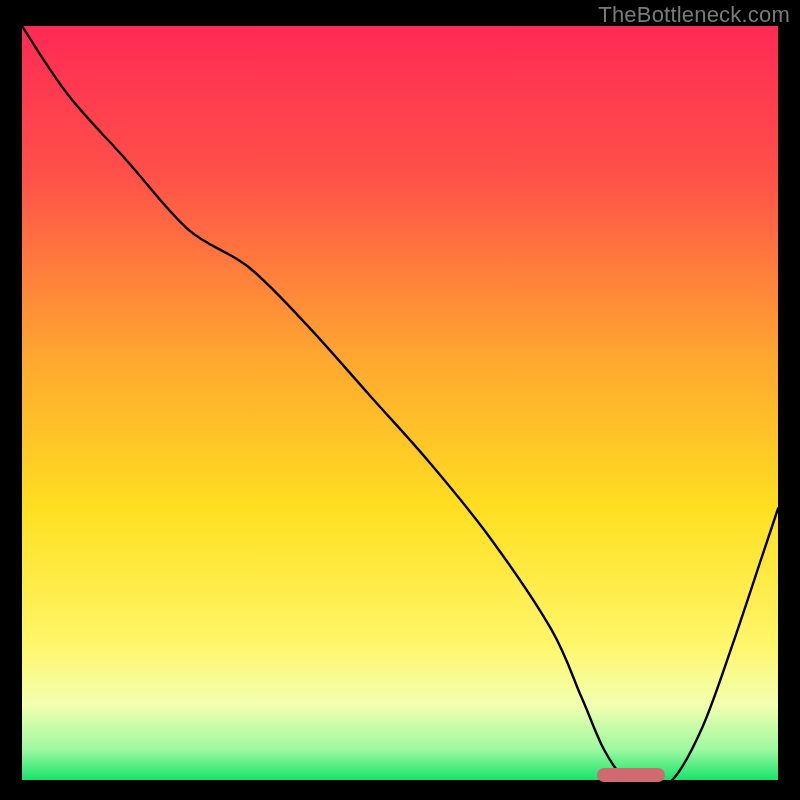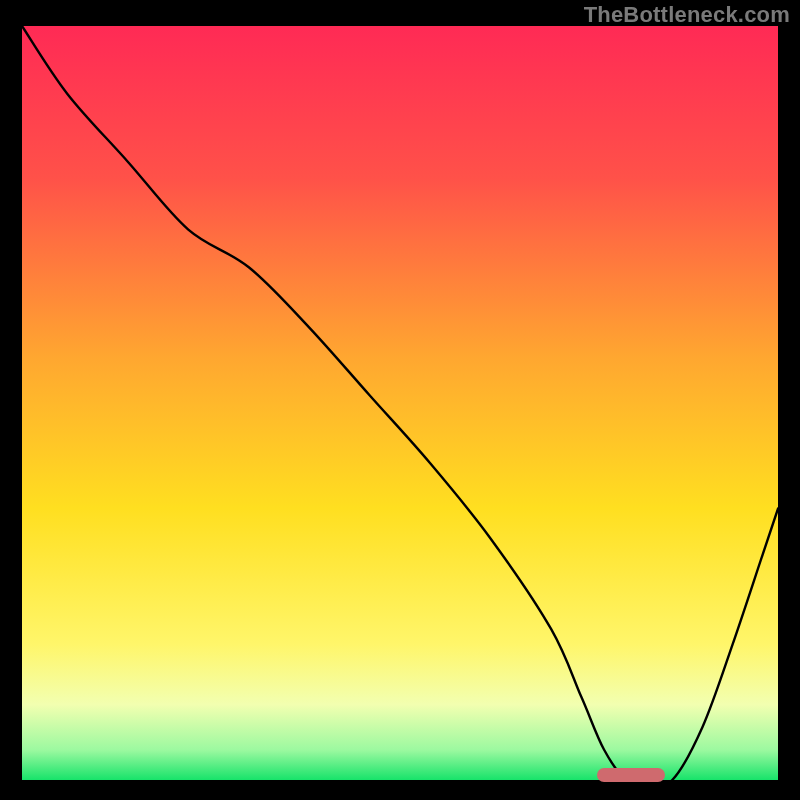--- a/index.html
+++ b/index.html
@@ -17,21 +17,21 @@
     width: 800px;
     height: 800px;
     background: #000;
   }
   .watermark {
     position: absolute;
     top: 2px;
     right: 10px;
     font-family: Arial, Helvetica, sans-serif;
     font-size: 22px;
-    font-weight: 700;
+    font-weight: 400;
     color: #7a7a7a;
     letter-spacing: 0.2px;
   }
   .plot {
     position: absolute;
     left: 22px;
     top: 26px;
     width: 756px;
     height: 754px;
   }

